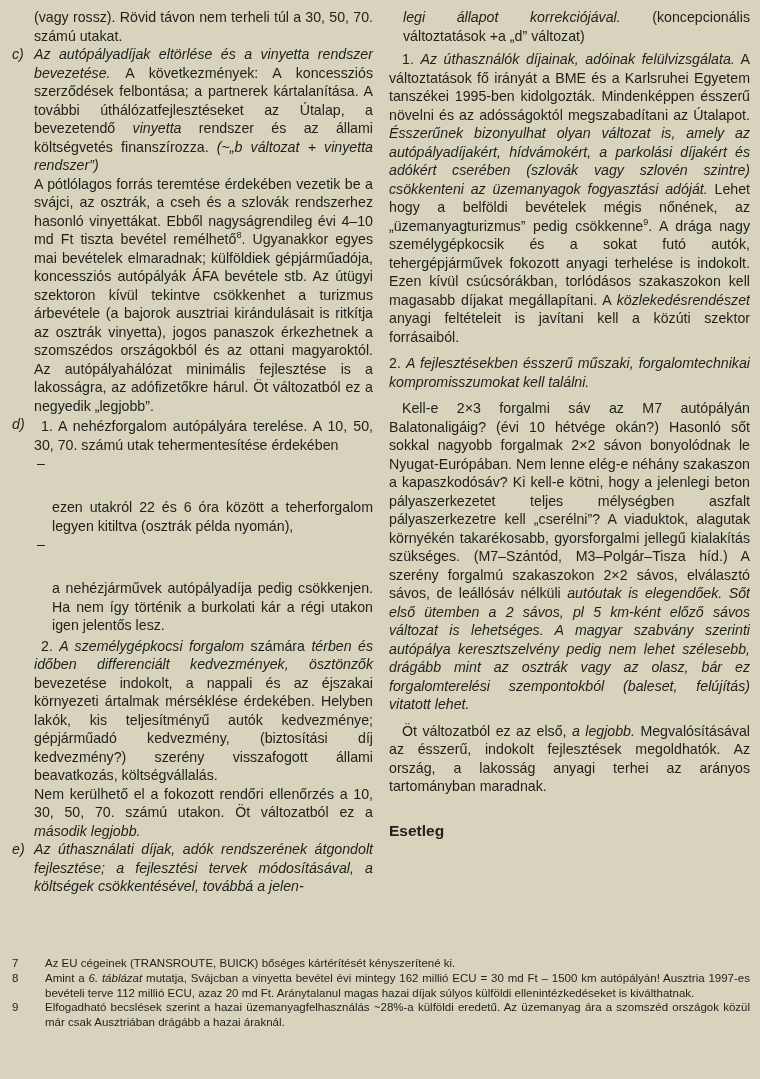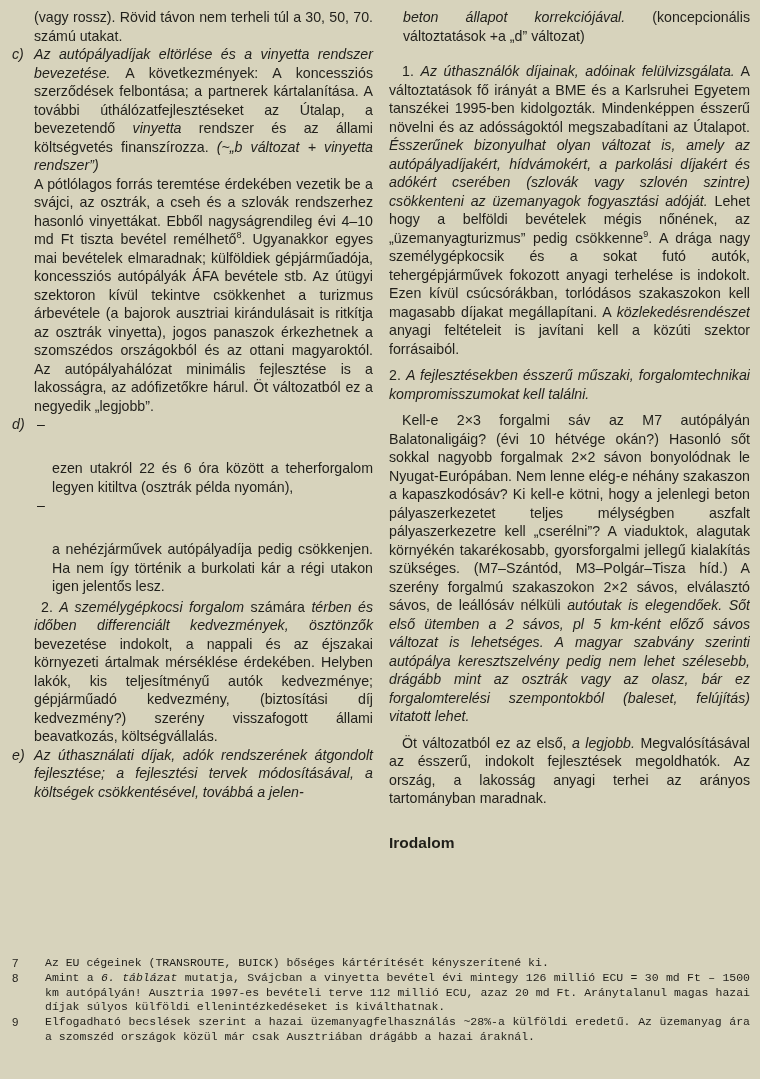--- a/index.html
+++ b/index.html
@@ -17,28 +17,28 @@
   .li-label { width:22px; flex:none; font-style:italic; }
   .li-body { flex:1; min-width:0; }
   .num-para { margin-top:2px; text-indent:7px; }
   .dash { display:flex; padding-left:3px; }
   .dash-m { width:15px; flex:none; }
   .dash-b { flex:1; min-width:0;margin-top:44px; }
   .it { font-style:italic; }
   sup.fnref { font-size:9px; line-height:0; vertical-align:super; }
   .e-cont { padding-left:14px; }
   .p-indent { text-indent:13px; }
-  .gap-sm { margin-top:17px; }
+  .gap-sm { margin-top:5px; }
   .gap-md { margin-top:8px; }
   .lit-heading { font-weight:bold; font-size:15.5px; margin:26px 0 16px; text-align:left; }
   .reference { font-size:13px; line-height:16.8px; padding-left:24px; text-indent:-12px; }
   .footnotes { margin-top:12px; font-size:11.5px; line-height:14.8px; }
   .fn { display:flex; }
   .fn-num { width:33px; flex:none; }
-  .fn-body { flex:1; min-width:0; text-align:justify;font-family:Liberation Mono, monospace; }
+  .fn-body { flex:1; min-width:0; text-align:justify; }
 </style>
 </head>
 <body>
 
 <div class="page">
   <div class="cols">
 
     <div class="col">
       <p class="indent-block"><span>(vagy rossz). Rövid távon nem terheli túl a 30, 50, 70. számú utakat.</span></p>
 
@@ -47,64 +47,66 @@
         <span class="li-label">c)</span>
         <div class="li-body">
           <p><span class="it">Az autópályadíjak eltörlése és a vinyetta rendszer bevezetése. </span><span>A következmények: A koncessziós szerződések felbontása; a partnerek kártalanítása. A további úthálózatfejlesztéseket az Útalap, a bevezetendő </span><span class="it">vinyetta</span><span> rendszer és az állami költségvetés finanszírozza. </span><span class="it">(~„b változat + vinyetta rendszer”)</span></p>
           <p><span>A pótlólagos forrás teremtése érdekében vezetik be a svájci, az osztrák, a cseh és a szlovák rendszerhez hasonló vinyettákat. Ebből nagyságrendileg évi 4–10 md Ft tiszta bevétel remélhető</span><sup class="fnref">8</sup><span>. Ugyanakkor egyes mai bevételek elmaradnak; külföldiek gépjárműadója, koncessziós autópályák ÁFA bevétele stb. Az útügyi szektoron kívül tekintve csökkenhet a turizmus árbevétele (a bajorok ausztriai kirándulásait is ritkítja az osztrák vinyetta), jogos panaszok érkezhetnek a szomszédos országokból és az ottani magyaroktól. Az autópályahálózat minimális fejlesztése is a lakosságra, az adófizetőkre hárul. Öt változatból ez a negyedik „legjobb”.</span></p>
         </div>
       </div>
 
       <div class="li">
         <span class="li-label">d)</span>
         <div class="li-body">
+          <p class="num-para"><span>1. A nehézforgalom autópályára terelése. A 10, 50, 30, 70. számú utak tehermentesítése érdekében</span></p>
           <div class="dash">
             <span class="dash-m">–</span>
             <span class="dash-b">ezen utakról 22 és 6 óra között a teherforgalom legyen kitiltva (osztrák példa nyomán),</span>
           </div>
           <div class="dash">
             <span class="dash-m">–</span>
             <span class="dash-b">a nehézjárművek autópályadíja pedig csökkenjen. Ha nem így történik a burkolati kár a régi utakon igen jelentős lesz.</span>
           </div>
           <p class="num-para"><span>2. </span><span class="it">A személygépkocsi forgalom</span><span> számára </span><span class="it">térben és időben differenciált kedvezmények, ösztönzők</span><span> bevezetése indokolt, a nappali és az éjszakai környezeti ártalmak mérséklése érdekében. Helyben lakók, kis teljesítményű autók kedvezménye; gépjárműadó kedvezmény, (biztosítási díj kedvezmény?) szerény visszafogott állami beavatkozás, költségvállalás.</span></p>
+          <p><span>Nem kerülhető el a fokozott rendőri ellenőrzés a 10, 30, 50, 70. számú utakon. Öt változatból ez a </span><span class="it">második legjobb.</span></p>
         </div>
       </div>
 
       <div class="li">
         <span class="li-label">e)</span>
         <div class="li-body">
           <p><span class="it">Az úthasználati díjak, adók rendszerének átgondolt fejlesztése; a fejlesztési tervek módosításával, a költségek csökkentésével, továbbá a jelen-</span></p>
         </div>
       </div>
     </div>
 
     <div class="col">
-      <p class="e-cont"><span class="it">beton állapot korrekciójával.</span><span> (koncepcionális változtatások +a „d” változat)</span></p>
+      <p class="e-cont"><span class="it">legi állapot korrekciójával.</span><span> (koncepcionális változtatások +a „d” változat)</span></p>
 
 
       <p class="p-indent gap-sm"><span>1. </span><span class="it">Az úthasználók díjainak, adóinak felülvizsgálata.</span><span> A változtatások fő irányát a BME és a Karlsruhei Egyetem tanszékei 1995-ben kidolgozták. Mindenképpen ésszerű növelni és az adósságoktól megszabadítani az Útalapot. </span><span class="it">Ésszerűnek bizonyulhat olyan változat is, amely az autópályadíjakért, hídvámokért, a parkolási díjakért és adókért cserében (szlovák vagy szlovén szintre) csökkenteni az üzemanyagok fogyasztási adóját.</span><span> Lehet hogy a belföldi bevételek mégis nőnének, az „üzemanyagturizmus” pedig csökkenne</span><sup class="fnref">9</sup><span>. A drága nagy személygépkocsik és a sokat futó autók, tehergépjárművek fokozott anyagi terhelése is indokolt. Ezen kívül csúcsórákban, torlódásos szakaszokon kell magasabb díjakat megállapítani. A </span><span class="it">közlekedésrendészet</span><span> anyagi feltételeit is javítani kell a közúti szektor forrásaiból.</span></p>
 
       <p class="gap-md"><span>2. </span><span class="it">A fejlesztésekben ésszerű műszaki, forgalomtechnikai kompromisszumokat kell találni.</span></p>
 
       <p class="p-indent gap-md"><span>Kell-e 2×3 forgalmi sáv az M7 autópályán Balatonaligáig? (évi 10 hétvége okán?) Hasonló sőt sokkal nagyobb forgalmak 2×2 sávon bonyolódnak le Nyugat-Európában. Nem lenne elég-e néhány szakaszon a kapaszkodósáv? Ki kell-e kötni, hogy a jelenlegi beton pályaszerkezetet teljes mélységben aszfalt pályaszerkezetre kell „cserélni”? A viaduktok, alagutak környékén takarékosabb, gyorsforgalmi jellegű kialakítás szükséges. (M7–Szántód, M3–Polgár–Tisza híd.) A szerény forgalmú szakaszokon 2×2 sávos, elválasztó sávos, de leállósáv nélküli </span><span class="it">autóutak is elegendőek. Sőt első ütemben a 2 sávos, pl 5 km-ként előző sávos változat is lehetséges. A magyar szabvány szerinti autópálya keresztszelvény pedig nem lehet szélesebb, drágább mint az osztrák vagy az olasz, bár ez forgalomterelési szempontokból (baleset, felújítás) vitatott lehet.</span></p>
 
       <p class="p-indent gap-md"><span>Öt változatból ez az első, </span><span class="it">a legjobb.</span><span> Megvalósításával az ésszerű, indokolt fejlesztések megoldhatók. Az ország, a lakosság anyagi terhei az arányos tartományban maradnak.</span></p>
 
-      <p class="lit-heading"><span>Irodalom</span></p>
+      <p class="lit-heading"><span>Esetleg</span></p>
 
     </div>
   </div>
 
   <div class="footnotes">
     <div class="fn">
       <span class="fn-num">7</span>
       <span class="fn-body"><span>Az EU cégeinek (TRANSROUTE, BUICK) bőséges kártérítését kényszerítené ki.</span><span class="it"></span><span></span></span>
     </div>
     <div class="fn">
       <span class="fn-num">8</span>
-      <span class="fn-body"><span>Amint a </span><span class="it">6. táblázat</span><span> mutatja, Svájcban a vinyetta bevétel évi mintegy 126 millió ECU = 30 md Ft – 1500 km autópályán! Ausztria 1997-es bevételi terve 112 millió ECU, azaz 20 md Ft. Aránytalanul magas hazai díjak súlyos külföldi ellenintézkedéseket is kiválthatnak.</span></span>
+      <span class="fn-body"><span>Amint a </span><span class="it">6. táblázat</span><span> mutatja, Svájcban a vinyetta bevétel évi mintegy 162 millió ECU = 30 md Ft – 1500 km autópályán! Ausztria 1997-es bevételi terve 112 millió ECU, azaz 20 md Ft. Aránytalanul magas hazai díjak súlyos külföldi ellenintézkedéseket is kiválthatnak.</span></span>
     </div>
     <div class="fn">
       <span class="fn-num">9</span>
       <span class="fn-body"><span>Elfogadható becslések szerint a hazai üzemanyagfelhasználás ~28%-a külföldi eredetű. Az üzemanyag ára a szomszéd országok közül már csak Ausztriában drágább a hazai áraknál.</span><span class="it"></span><span></span></span>
     </div>
   </div>
 </div>
 
 </body></html>

